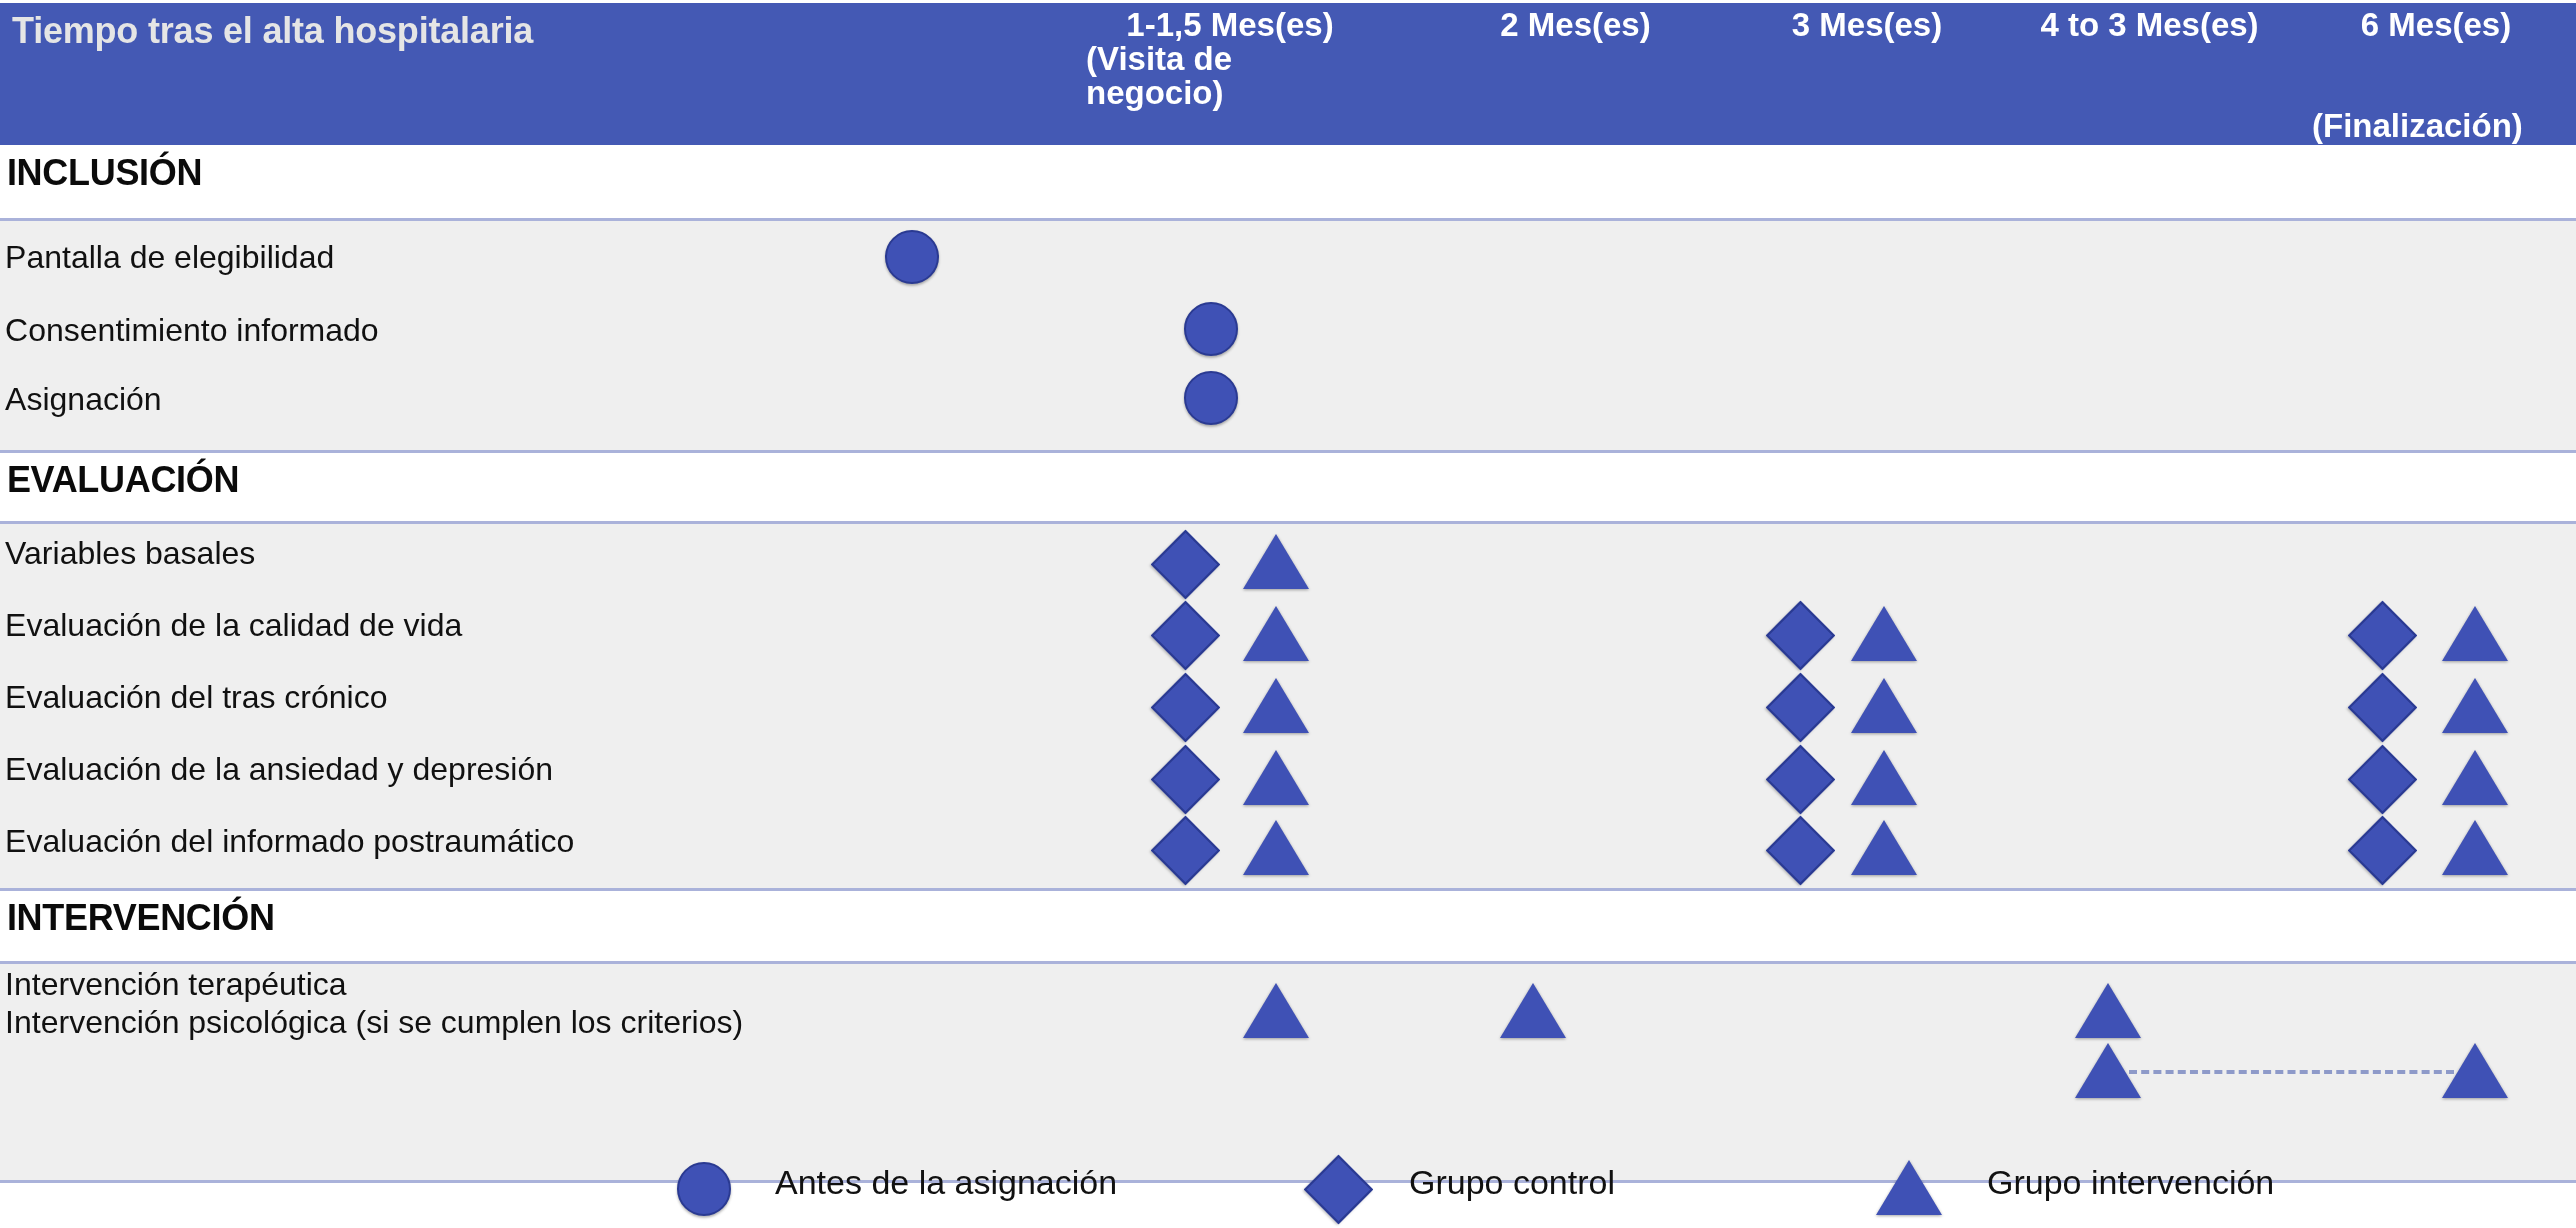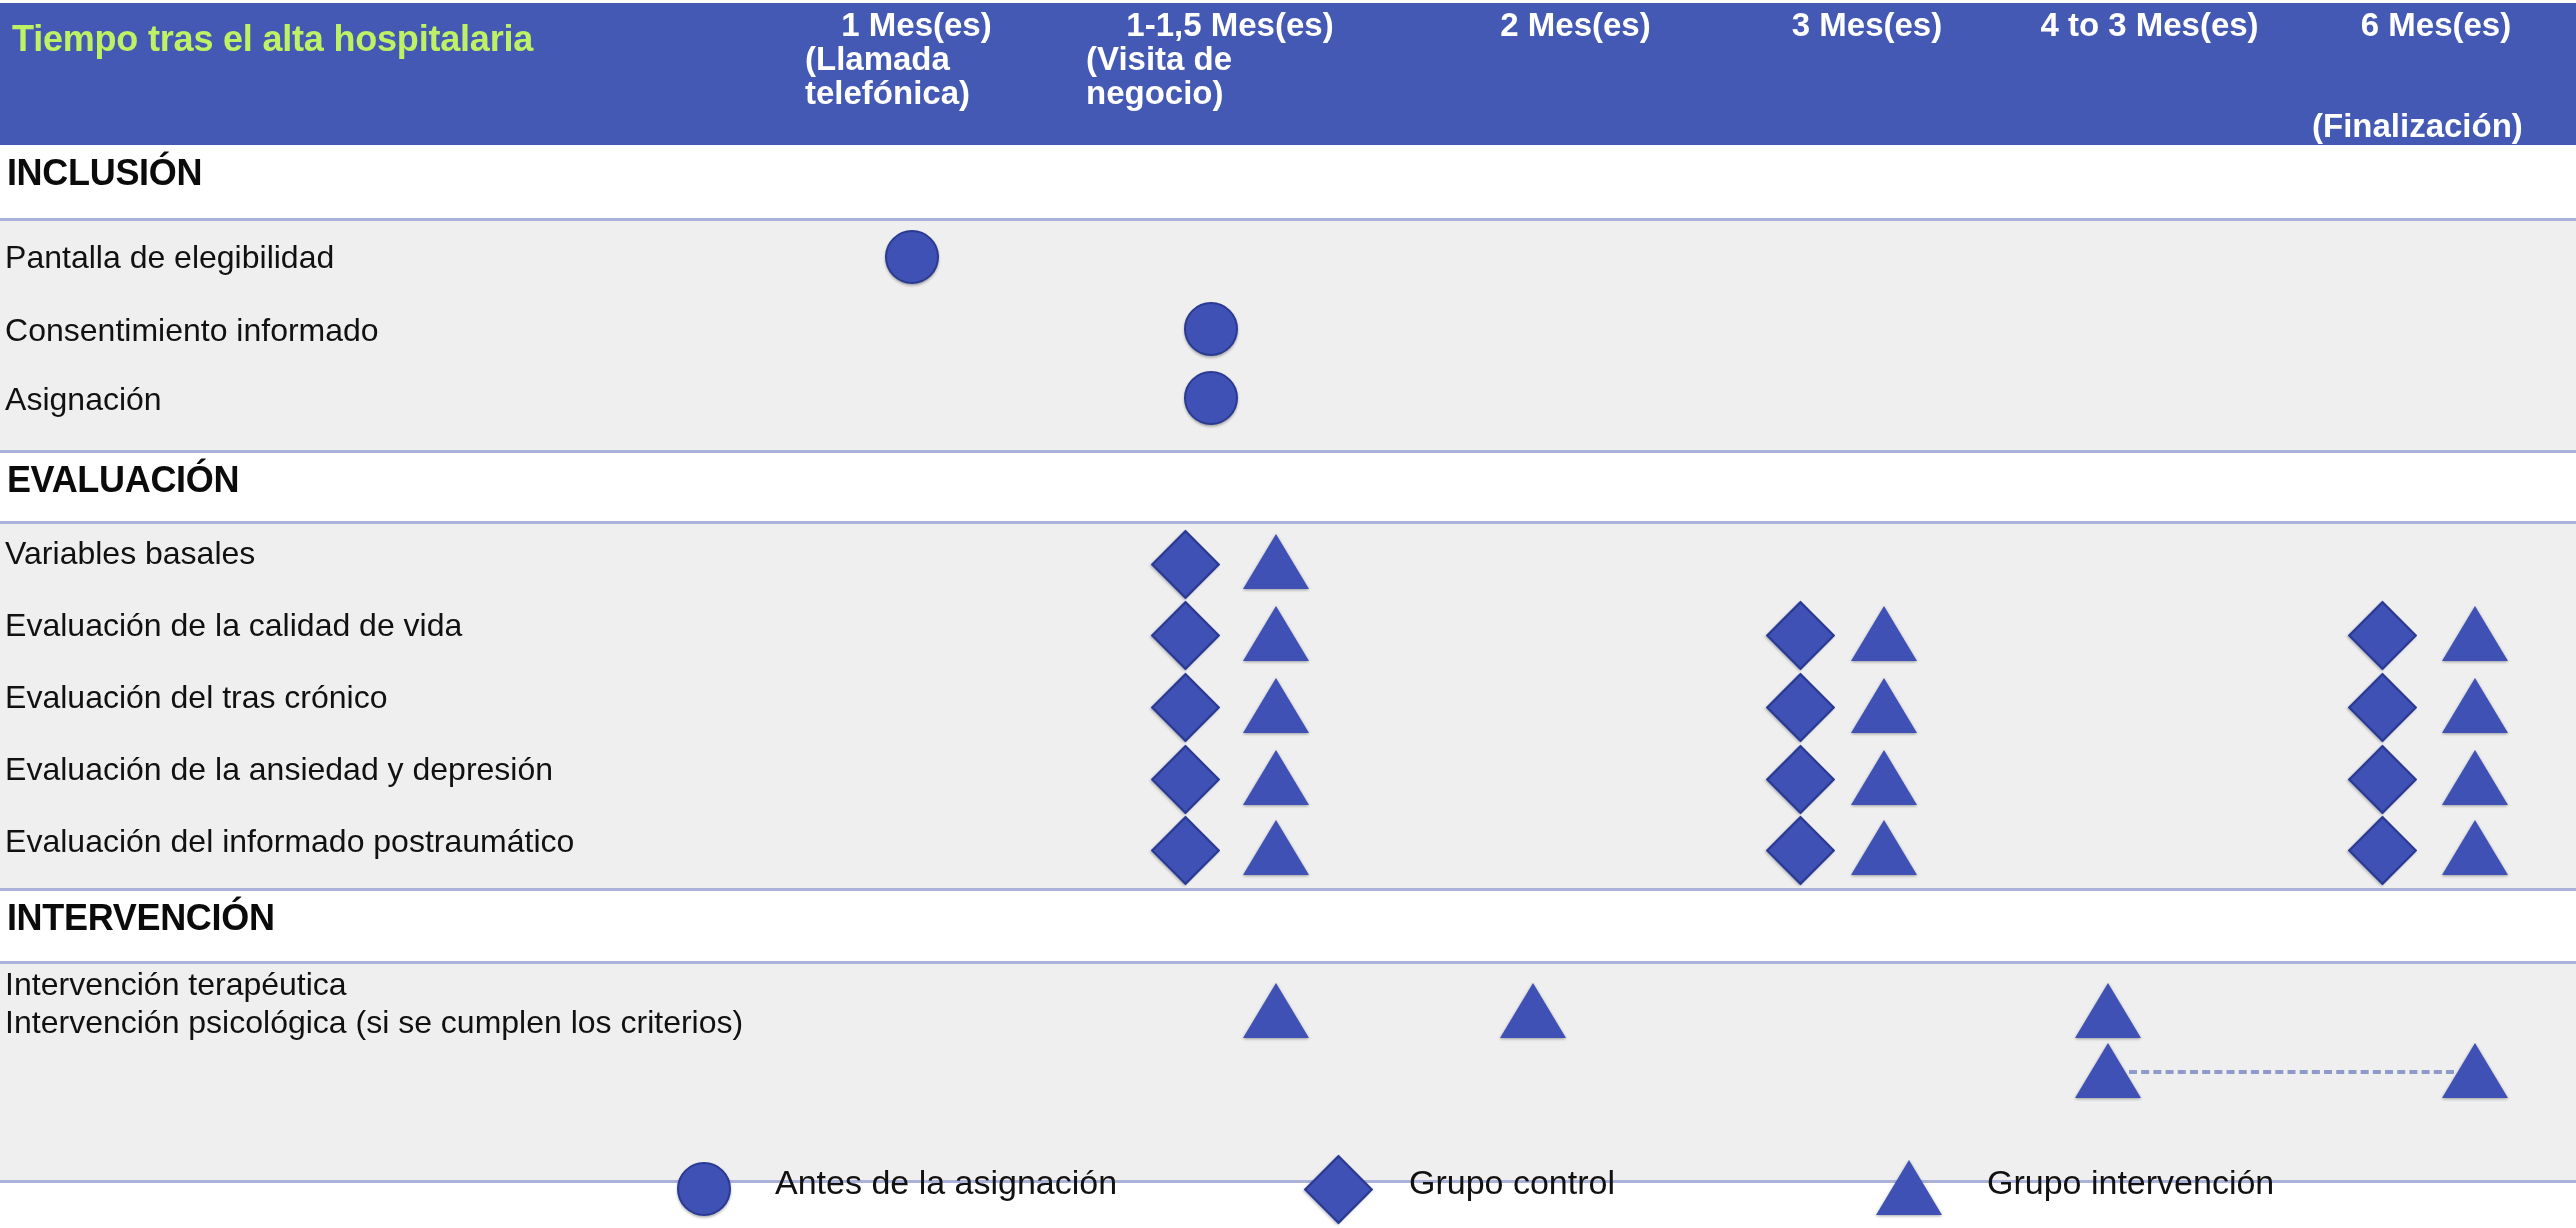--- a/index.html
+++ b/index.html
@@ -10,23 +10,22 @@
   }
   .schedule{position:absolute;inset:0;}
 
   
   .header{
     position:absolute;left:0;top:3.4px;width:2576px;height:142px;
     background:#4459b4;
   }
   .header .htitle{
     position:absolute;left:12px;top:6.9px;
-    font-size:36px;font-weight:bold;color:#bef264;letter-spacing:-0.2px;
+    font-size:36px;font-weight:bold;color:#e5e5e5;letter-spacing:-0.2px;
     white-space:nowrap;
-    margin-top:8px;
   }
   .hcol{
     position:absolute;top:5.1px;color:#fff;font-weight:bold;font-size:33px;
     line-height:1.03;text-align:center;
   }
   .hcol .l1{display:block;white-space:nowrap;}
   .hcol .l2{display:block;white-space:normal;text-align:left;}
   .hcol.tail .l2{position:absolute;left:0;top:101px;white-space:nowrap;text-align:left;}
 
   
@@ -78,24 +77,20 @@
   }
 </style>
 </head>
 <body>
 
 <div class="schedule">
 
   <div class="header">
     <div class="htitle">Tiempo tras el alta hospitalaria</div>
 
-    <div class="hcol" id="hc-m1" style="left: 805px; width: 223px;">
-      <span class="l1">1 Mes(es)</span>
-      <span class="l2">(Llamada telefónica)</span>
-    </div>
 
     <div class="hcol" id="hc-m115" style="left: 1086px; width: 288px;">
       <span class="l1">1-1,5 Mes(es)</span>
       <span class="l2">(Visita de negocio)</span>
     </div>
 
     <div class="hcol" id="hc-m2" style="left: 1447px; width: 257px;">
       <span class="l1">2 Mes(es)</span>
     </div>
 

